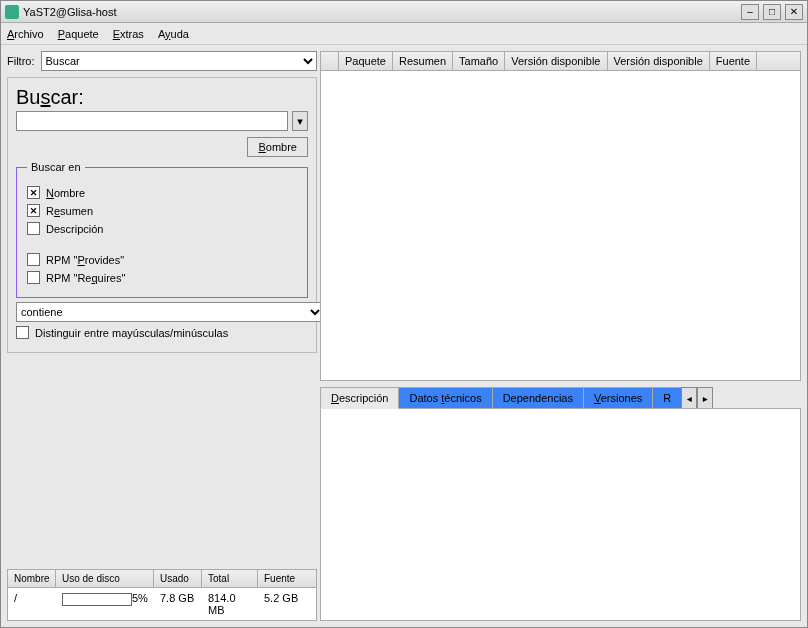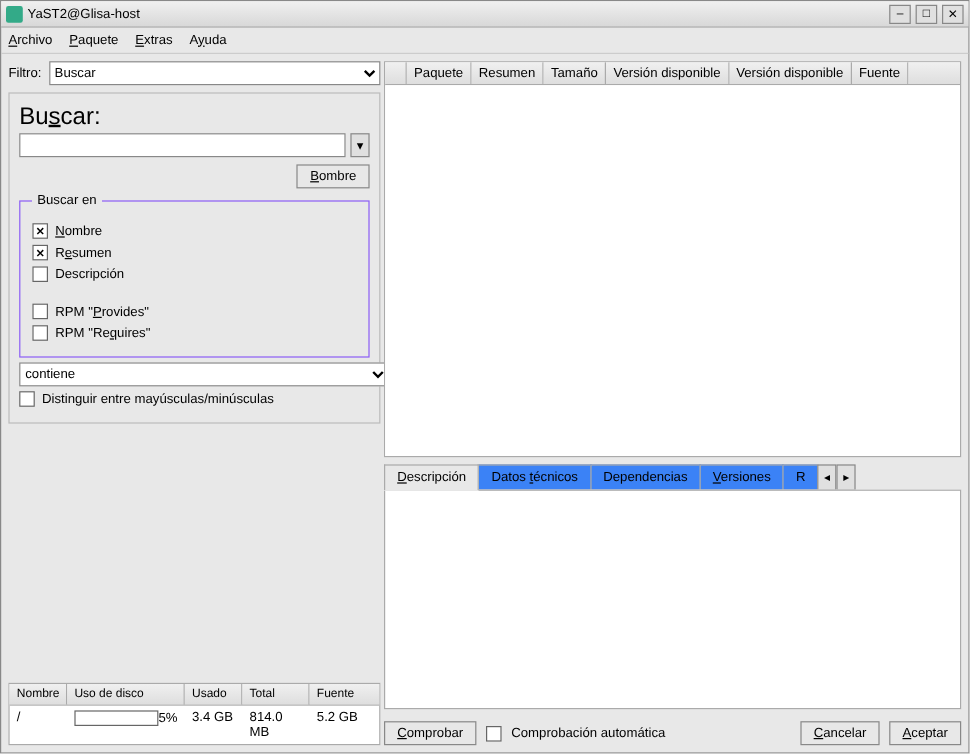--- a/index.html
+++ b/index.html
@@ -136,21 +136,21 @@
           <div class="th" style="width:98px">Uso de disco</div>
           <div class="th" style="width:48px">Usado</div>
           <div class="th" style="width:56px">Total</div>
           <div class="th" style="flex:1;border-right:none">Fuente</div>
         </div>
         <div class="disk-row">
           <div class="disk-cell" style="width:48px">/</div>
           <div class="disk-cell" style="width:98px">
             <span class="progress"><span class="progress-fill" style="width:84%"></span></span><span>5%</span>
           </div>
-          <div class="disk-cell" style="width:48px">3.4 GB</div>
+          <div class="disk-cell" style="width:48px">7.8 GB</div>
           <div class="disk-cell" style="width:56px">814.0 MB</div>
           <div class="disk-cell" style="flex:1">5.2 GB</div>
         </div>
       </div>
     </div>
 
     <div class="right">
       <div class="panel pkg-table">
         <div class="table-header">
           <div class="th" style="width:18px"></div>
@@ -171,23 +171,15 @@
           <div class="tab"><span>Datos </span><span class="u">t</span><span>écnicos</span></div>
           <div class="tab">Dependencias</div>
           <div class="tab"><span class="u">V</span><span>ersiones</span></div>
           <div class="tab">R</div>
           <div class="tab-scroll">◂</div>
           <div class="tab-scroll">▸</div>
         </div>
         <div class="detail-body"></div>
       </div>
 
-      <div class="bottom-bar">
-        <button class="btn"><span class="u">C</span><span>omprobar</span></button>
-        <div class="cb"></div>
-        <span>Comprobación automática</span>
-        <div class="spacer"></div>
-        <button class="btn"><span class="u">C</span><span>ancelar</span></button>
-        <button class="btn"><span class="u">A</span><span>ceptar</span></button>
-      </div>
     </div>
   </div>
 </div>
 
 </body></html>

